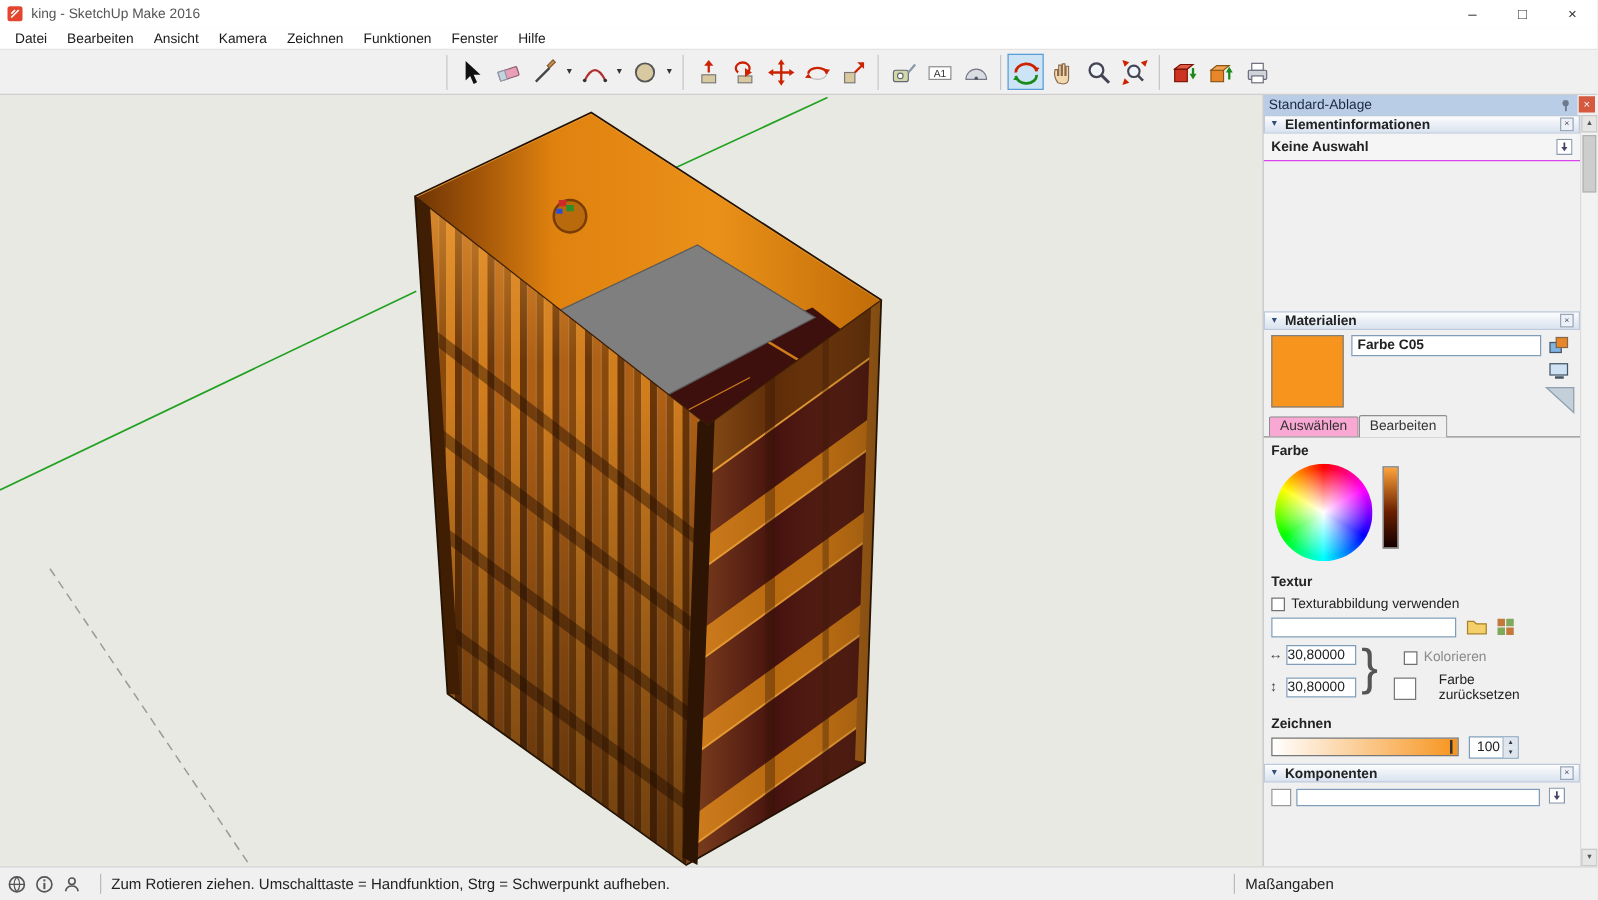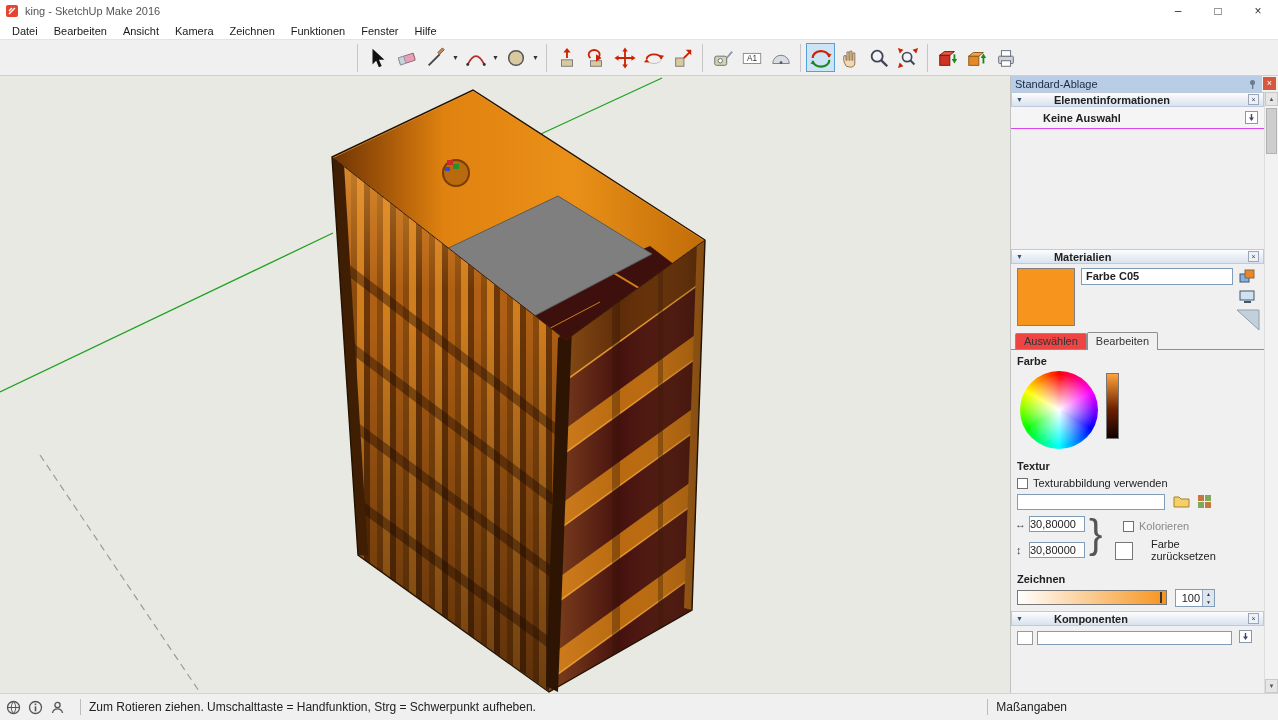--- a/index.html
+++ b/index.html
@@ -29,35 +29,35 @@
 
   
   .panel { position:absolute; top:76px; left:1010px; width:268px; height:617px; background:#f0f0f0; border-left:1px solid #c2c2c2; }
   .panel-title { position:absolute; top:0; left:0; right:16px; height:16px; background:#b9cde6; display:flex; align-items:center; padding:0 4px; color:#1a2a44; }
   .panel-title .pin { margin-left:auto; }
   .panel-close { position:absolute; top:1px; right:2px; width:13px; height:13px; background:#d4593f; color:#fff; font-size:9px; line-height:12px; text-align:center; }
   .panel-body { position:absolute; top:16px; left:0; right:14px; bottom:0; }
   .sec-head { height:15px; background:linear-gradient(#fdfdfd,#d8e2ef); border:1px solid #bccadc; display:flex; align-items:center; padding:0 4px; }
   .sec-head .tri { font-size:7px; color:#33507a; margin-right:5px; }
   .sec-head .x { margin-left:auto; width:11px; height:11px; border:1px solid #9aa7b8; background:#eef2f8; font-size:7px; line-height:9px; text-align:center; color:#445; }
-  .bold { font-weight:bold;margin-left:26px; }
+  .bold { font-weight:bold; }
 
   .ei-row { height:22px; display:flex; align-items:center; padding:0 6px; background:#f5f5f5; border-bottom:1px solid #d946ef; }
   .ei-row .ricon { margin-left:auto; }
   .ei-empty { height:120px; }
 
   .mat-preview { position:relative; height:66px; }
   .swatch-big { position:absolute; left:6px; top:4px; width:58px; height:58px; background:#f7941d; border:1px solid #808080; }
   .mat-name { position:absolute; left:70px; top:4px; width:152px; height:17px; background:#fff; border:1px solid #7f9db9; line-height:15px; padding-left:4px;font-weight:bold; }
   .mi1 { position:absolute; left:228px; top:4px; }
   .mi2 { position:absolute; left:228px; top:26px; }
   .mi3 { position:absolute; left:224px; top:44px; }
 
   .tabs { display:flex; align-items:flex-end; border-bottom:1px solid #8e8e8e; padding-left:4px; height:20px; }
-  .tab { height:16px; line-height:15px; padding:0 8px; border:1px solid #8e8e8e; border-bottom:none; border-radius:2px 2px 0 0; background:#ef4444; color:#333; }
+  .tab { height:16px; line-height:15px; padding:0 8px; border:1px solid #8e8e8e; border-bottom:none; border-radius:2px 2px 0 0; background:#f9a8d4; color:#333; }
   .tab.active { background:#f0f0f0; height:18px; line-height:17px; position:relative; top:1px; }
 
   .h-label { font-weight:bold; padding:5px 6px 2px 6px; }
   .pick-row { display:flex; align-items:center; gap:5px; padding:2px 6px; height:24px; }
   .combo { width:76px; height:17px; background:#fff; border:1px solid #7f9db9; display:flex; align-items:center; }
   .combo .cval { flex:1; padding-left:3px; }
   .combo .cbtn { width:14px; height:15px; background:#dfe5ec; border-left:1px solid #9ab; font-size:6px; text-align:center; line-height:15px; color:#334; }
   .swatch-sm { width:18px; height:16px; background:#f7941d; border:1px solid #888; }
 
   .wheel-wrap { position:relative; height:86px; }

